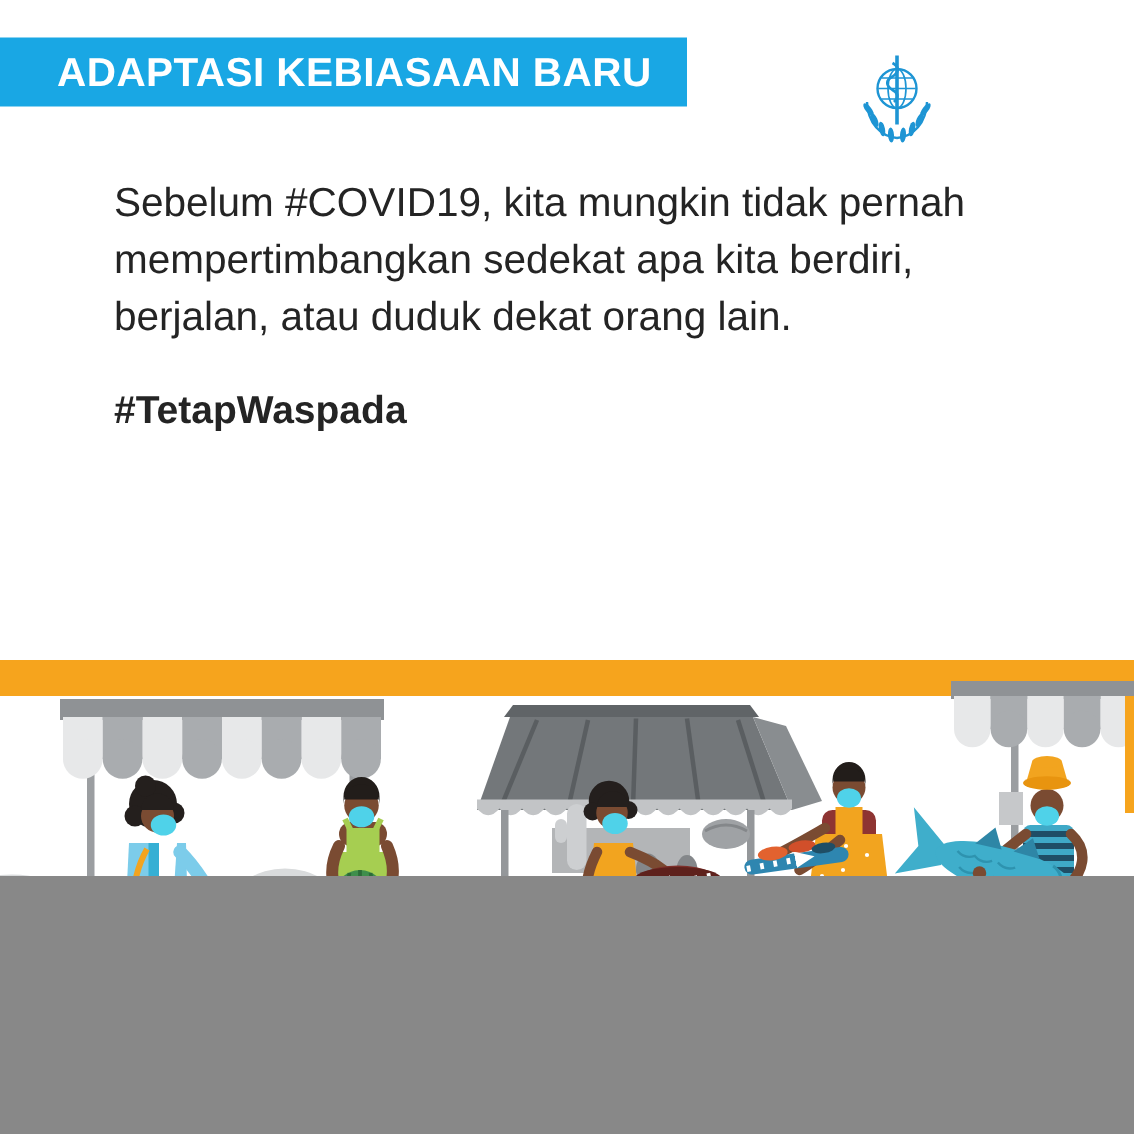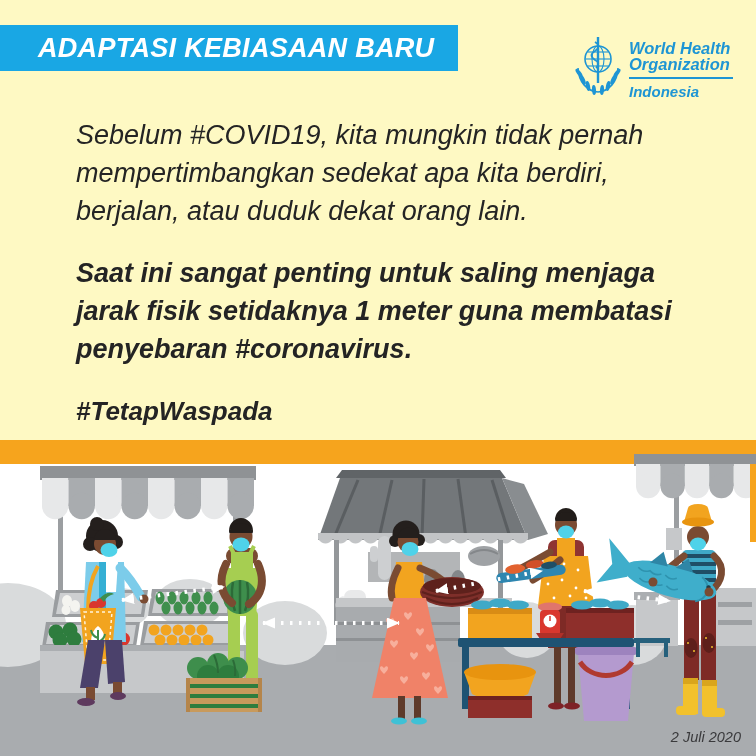--- a/index.html
+++ b/index.html
@@ -1,20 +1,19 @@
 <!DOCTYPE html>
 <html><head>
 <meta charset="utf-8">
 <style>
   html,body{margin:0;padding:0;background:#888;}
   .poster{
-    position:relative;width:756px;height:756px;overflow:hidden;
-    background:#fef9c3;
+    position:relative;width:756px;height:584px;overflow:hidden;
+    background:#ffffff;
     font-family:"Liberation Sans", sans-serif;
-    font-style:italic;
   }
   .banner{
     position:absolute;left:0;top:25px;width:458px;height:46px;
     background:#19A7E4;display:flex;align-items:center;
     padding-left:38px;box-sizing:border-box;
   }
   .banner span{
     color:#fff;font-weight:bold;font-size:27px;letter-spacing:.3px;white-space:nowrap;
   }
   .who{position:absolute;left:572px;top:33px;display:flex;align-items:flex-start;}
@@ -54,31 +53,24 @@
         <ellipse cx="7" cy="40" rx="2" ry="5" transform="rotate(-38 7 40)"></ellipse>
         <ellipse cx="11" cy="47" rx="2" ry="5" transform="rotate(-24 11 47)"></ellipse>
         <ellipse cx="16" cy="53" rx="2" ry="5" transform="rotate(-12 16 53)"></ellipse>
         <ellipse cx="22" cy="57" rx="2" ry="5" transform="rotate(-4 22 57)"></ellipse>
         <ellipse cx="45" cy="40" rx="2" ry="5" transform="rotate(38 45 40)"></ellipse>
         <ellipse cx="41" cy="47" rx="2" ry="5" transform="rotate(24 41 47)"></ellipse>
         <ellipse cx="36" cy="53" rx="2" ry="5" transform="rotate(12 36 53)"></ellipse>
         <ellipse cx="30" cy="57" rx="2" ry="5" transform="rotate(4 30 57)"></ellipse>
       </g>
     </svg>
-    <div class="who-text">
-      <div class="who-line">World Health</div>
-      <div class="who-line">Organization</div>
-      <div class="who-divider"></div>
-      <div class="who-country">Indonesia</div>
-    </div>
   </div>
 
   <div class="copy">
     <p>Sebelum #COVID19, kita mungkin tidak pernah mempertimbangkan sedekat apa kita berdiri, berjalan, atau duduk dekat orang lain.</p>
-    <p class="bold">Saat ini sangat penting untuk saling menjaga jarak fisik setidaknya 1 meter guna membatasi penyebaran #coronavirus.</p>
     <p class="bold tag">#TetapWaspada</p>
   </div>
 
   <svg class="scene" viewBox="0 0 756 316">
     <defs>
       <marker id="ah" markerUnits="userSpaceOnUse" markerWidth="15" markerHeight="13" refX="12" refY="5.5" orient="auto-start-reverse">
         <path d="M0,0 L13,5.5 L0,11 Z" fill="#FFFFFF"></path>
       </marker>
       <path id="ht" d="M4,8 C1,5 0,3.5 0,2 C0,0 2,-0.5 3,1 C3.5,1.7 4,2 4,2 C4,2 4.5,1.7 5,1 C6,-0.5 8,0 8,2 C8,3.5 7,5 4,8 Z"></path>
     </defs>

